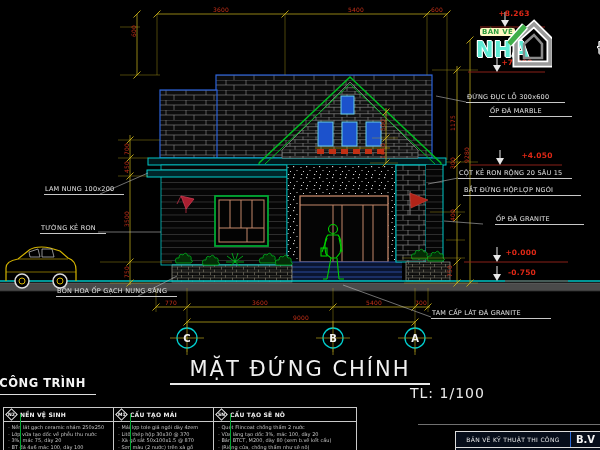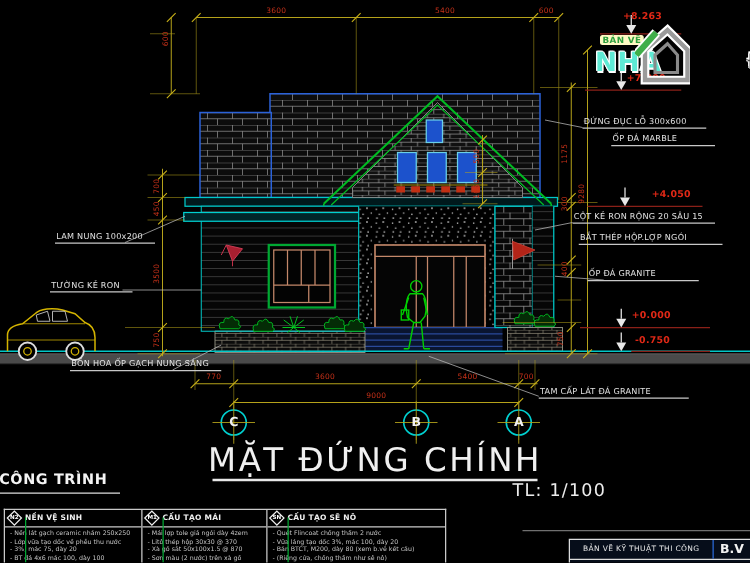--- a/index.html
+++ b/index.html
@@ -3,21 +3,21 @@
 <meta charset="utf-8">
 <style>
   html,body{margin:0;padding:0;background:#000;}
   body{width:600px;height:450px;position:relative;overflow:hidden;font-family:"DejaVu Sans",sans-serif;}
   svg.layer{position:absolute;left:0;top:0;}
   .dim{position:absolute;transform:translate(-50%,-50%);font-size:6px;color:#c43018;white-space:nowrap;letter-spacing:.2px;}
   .vdim{position:absolute;transform:translate(-50%,-50%) rotate(-90deg);font-size:6px;color:#c43018;white-space:nowrap;letter-spacing:.2px;}
   .lbl{position:absolute;font-size:6.5px;line-height:8px;color:#e2e2e2;white-space:nowrap;letter-spacing:.2px;border-bottom:1px solid #c8c8c8;padding:0 10px 1px 1px;}
   .elev{position:absolute;transform:translate(-50%,-50%);font-size:7.5px;font-weight:bold;color:#e02816;white-space:nowrap;letter-spacing:.2px;}
   .axisL{position:absolute;transform:translate(-50%,-50%);font-size:10px;font-weight:bold;color:#f2f2f2;}
-  .h-title{position:absolute;left:300px;top:369px;transform:translate(-50%,-50%);font-size:26px;letter-spacing:2px;color:#f0f0f0;white-space:nowrap;}
+  .h-title{position:absolute;left:300px;top:369px;transform:translate(-50%,-50%);font-size:21px;letter-spacing:2px;color:#f0f0f0;white-space:nowrap;}
   .t-underline{position:absolute;left:170px;top:383px;width:260px;height:2px;background:#e8e8e8;}
   .scaleT{position:absolute;left:410px;top:385px;font-size:14px;letter-spacing:1px;color:#ececec;white-space:nowrap;}
   .notes-header{position:absolute;left:-15px;top:376px;font-size:11.5px;font-weight:bold;letter-spacing:.5px;color:#f4f4f4;white-space:nowrap;}
   .nh-underline{position:absolute;left:0;top:394px;width:96px;height:1px;background:#ddd;}
   .notes{position:absolute;left:3px;top:407px;width:352px;height:43px;border:1px solid #c9c9c9;border-bottom:none;display:flex;}
   .ncol{height:100%;border-right:1px solid #c9c9c9;box-sizing:border-box;}
   .ncol:last-child{border-right:none;}
   .nhead{display:flex;align-items:center;gap:4px;height:13px;border-bottom:1px solid #c9c9c9;padding:0 3px;}
   .dia{width:7px;height:7px;border:1px solid #eee;transform:rotate(45deg);position:relative;background:#000;flex:none;}
   .dia b{position:absolute;left:0;top:1px;width:7px;text-align:center;transform:rotate(-45deg);font-size:4.5px;color:#fff;font-weight:bold;}
@@ -282,22 +282,22 @@
 <span class="elev" style="left:537px;top:155px">+4.050</span>
 <span class="elev" style="left:521px;top:252px">+0.000</span>
 <span class="elev" style="left:522px;top:272px">-0.750</span>
 
 <span class="lbl" style="left:44px;top:185px">LAM NUNG 100x200</span>
 <span class="lbl" style="left:40px;top:224px">TƯỜNG KẺ RON</span>
 <span class="lbl" style="left:56px;top:287px">BỒN HOA ỐP GẠCH NUNG SÁNG</span>
 <span class="lbl" style="left:466px;top:93px;padding-right:16px">ĐỨNG ĐỤC LỖ 300x600</span>
 <span class="lbl" style="left:489px;top:107px;padding-right:30px">ỐP ĐÁ MARBLE</span>
 <span class="lbl" style="left:458px;top:169px;padding-right:10px">CỘT KẺ RON RỘNG 20 SÂU 15</span>
-<span class="lbl" style="left:463px;top:186px;padding-right:28px">BẮT THÉP HỘP.LỢP NGÓI</span>
-<span class="lbl" style="left:470px;top:215px;padding-right:34px">ỐP ĐÁ GRANITE</span>
+<span class="lbl" style="left:463px;top:186px;padding-right:28px">BẮT ĐỨNG HỘP.LỢP NGÓI</span>
+<span class="lbl" style="left:495px;top:215px;padding-right:34px">ỐP ĐÁ GRANITE</span>
 <span class="lbl" style="left:431px;top:309px;padding-right:30px">TAM CẤP LÁT ĐÁ GRANITE</span>
 
 <span class="axisL" style="left:187px;top:338px">C</span>
 <span class="axisL" style="left:333px;top:338px">B</span>
 <span class="axisL" style="left:415px;top:338px">A</span>
 
 <span class="h-title">MẶT ĐỨNG CHÍNH</span>
 <div class="t-underline"></div>
 <span class="scaleT">TL: 1/100</span>
 

